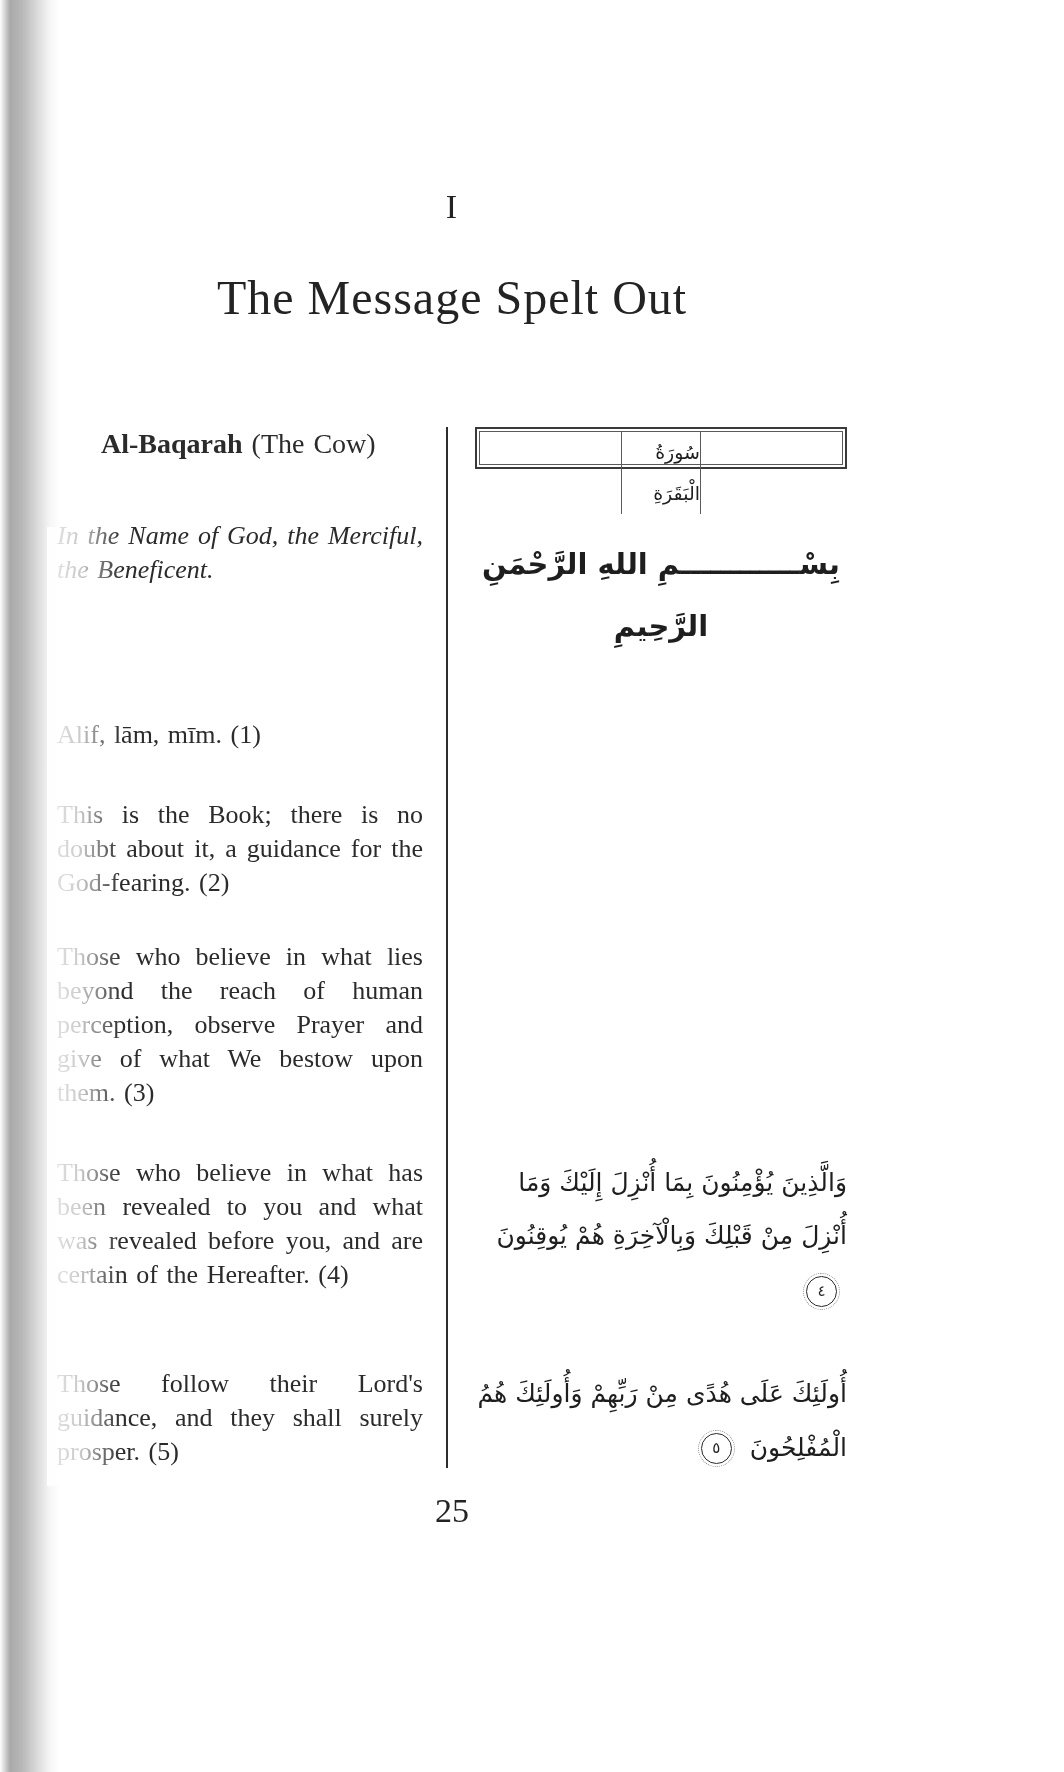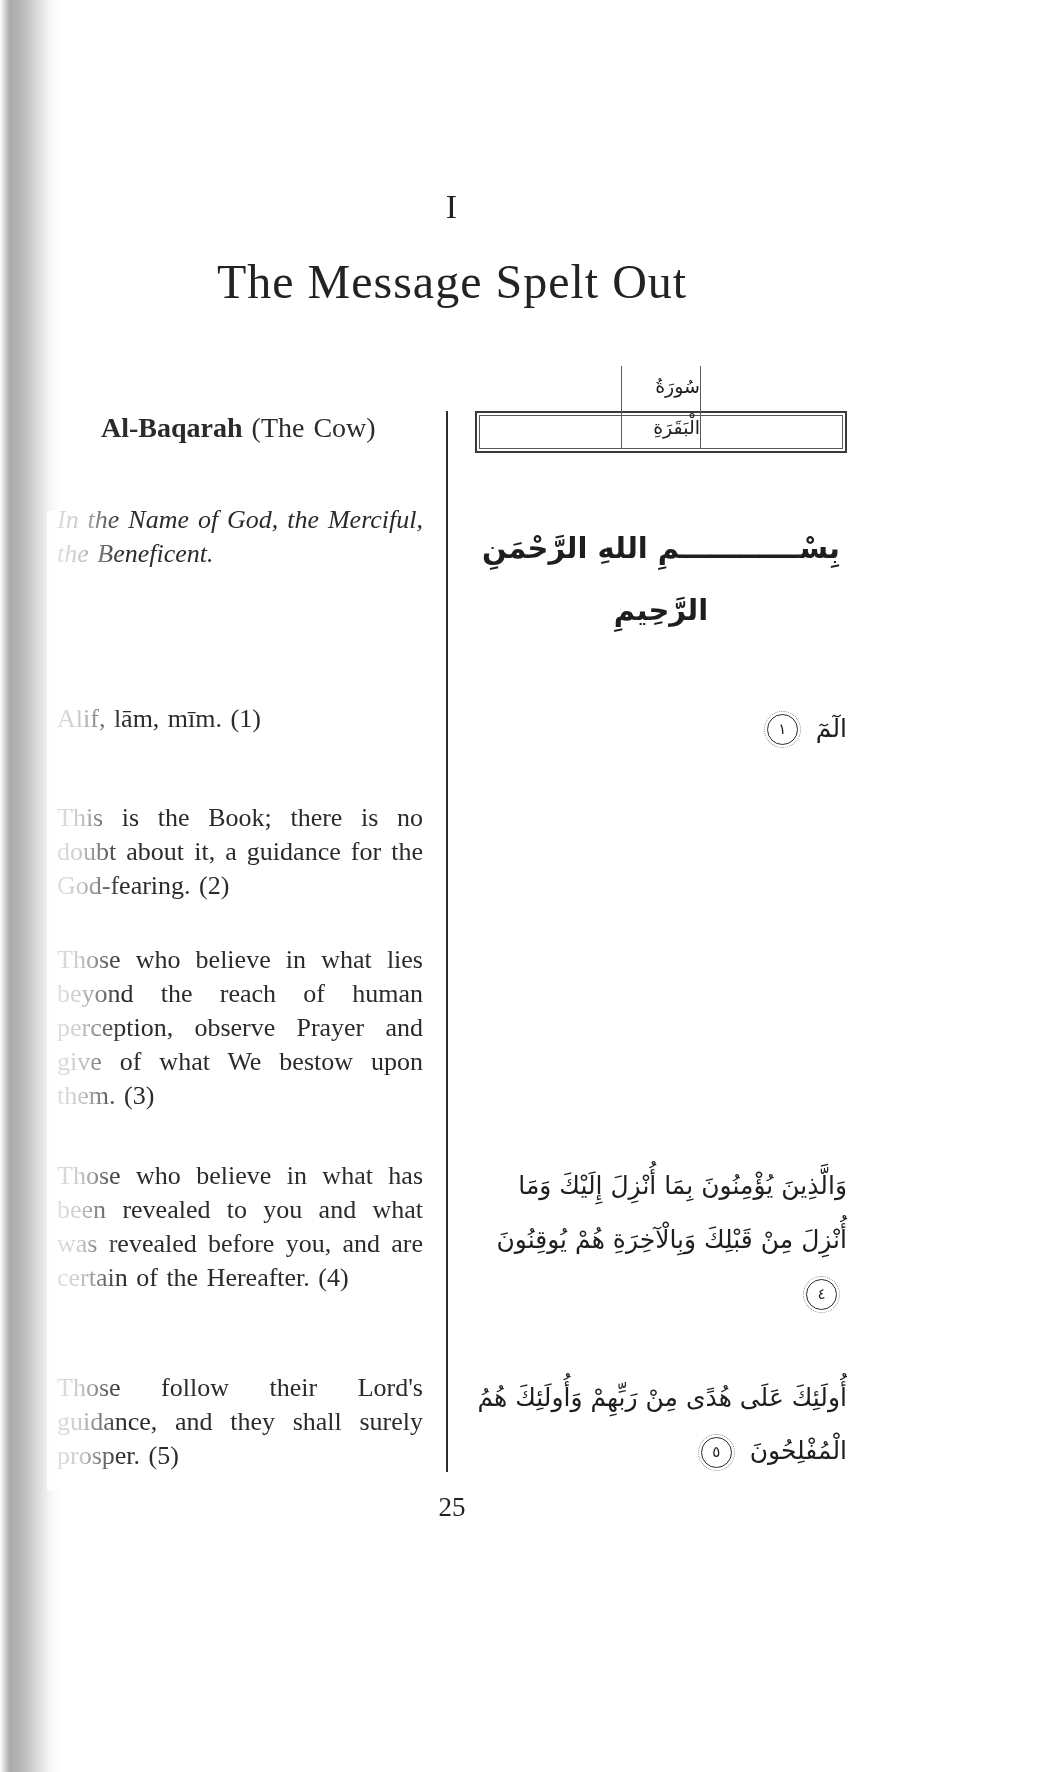--- a/index.html
+++ b/index.html
@@ -27,21 +27,21 @@
     top: 0;
     width: 790px;
   }
   .part-numeral {
     margin-top: 188px;
     text-align: center;
     font-size: 34px;
     letter-spacing: 1px;
   }
   .book-title {
-    margin-top: 28px;
+    margin-top: 44px;
     text-align: center;
     font-size: 48px;
     letter-spacing: 1px;
     font-weight: normal;
   }
   .columns {
     position: relative;
     margin-top: 102px;
   }
   .divider {
@@ -94,21 +94,21 @@
     padding: 2px;
     height: 42px;
     box-sizing: border-box;
     background: #ffffff;
   }
   .band-inner {
     border: 1px solid #5a5a5a;
     height: 100%;
     box-sizing: border-box;
     display: flex;
-    align-items: flex-end;
+    align-items: flex-start;
     gap: 33px;
   }
   .band-end {
     width: 108px;
     background:
       repeating-linear-gradient(45deg, #bdbdbd 0 2px, #f1f1f1 2px 5px),
       repeating-linear-gradient(-45deg, #c6c6c6 0 2px, rgba(255,255,255,0) 2px 5px);
   }
   .band-center {
     flex: 1;
@@ -156,21 +156,21 @@
       rgba(255,255,255,0) 100%);
     pointer-events: none;
     z-index: 3;
   }
   .page-number {
     position: absolute;
     top: 1492px;
     left: 57px;
     width: 790px;
     text-align: center;
-    font-size: 27px;
+    font-size: 34px;
   }
 </style>
 </head>
 <body>
 
 <div class="page">
   <div class="scan-edge"></div>
 
   <div class="content">
     <div class="part-numeral">I</div>
@@ -195,24 +195,20 @@
         </div>
       </div>
 
       <div class="row row-basmala">
         <div class="eng basmala-eng">In the Name of God, the Merciful, the Beneficent.</div>
         <div class="ar basmala-ar">بِسْــــــــــــمِ اللهِ الرَّحْمَنِ الرَّحِيمِ</div>
       </div>
 
       <div class="row row-v1">
         <div class="eng">Alif, lām, mīm. (1)</div>
-        <div class="ar">
-          <span>الٓمٓ</span>
-          <span class="ayah">١</span>
-        </div>
       </div>
 
       <div class="row row-v2">
         <div class="eng">This is the Book; there is no doubt about it, a guidance for the God-fearing. (2)</div>
       </div>
 
       <div class="row row-v3">
         <div class="eng">Those who believe in what lies beyond the reach of human perception, observe Prayer and give of what We bestow upon them. (3)</div>
       </div>
 

